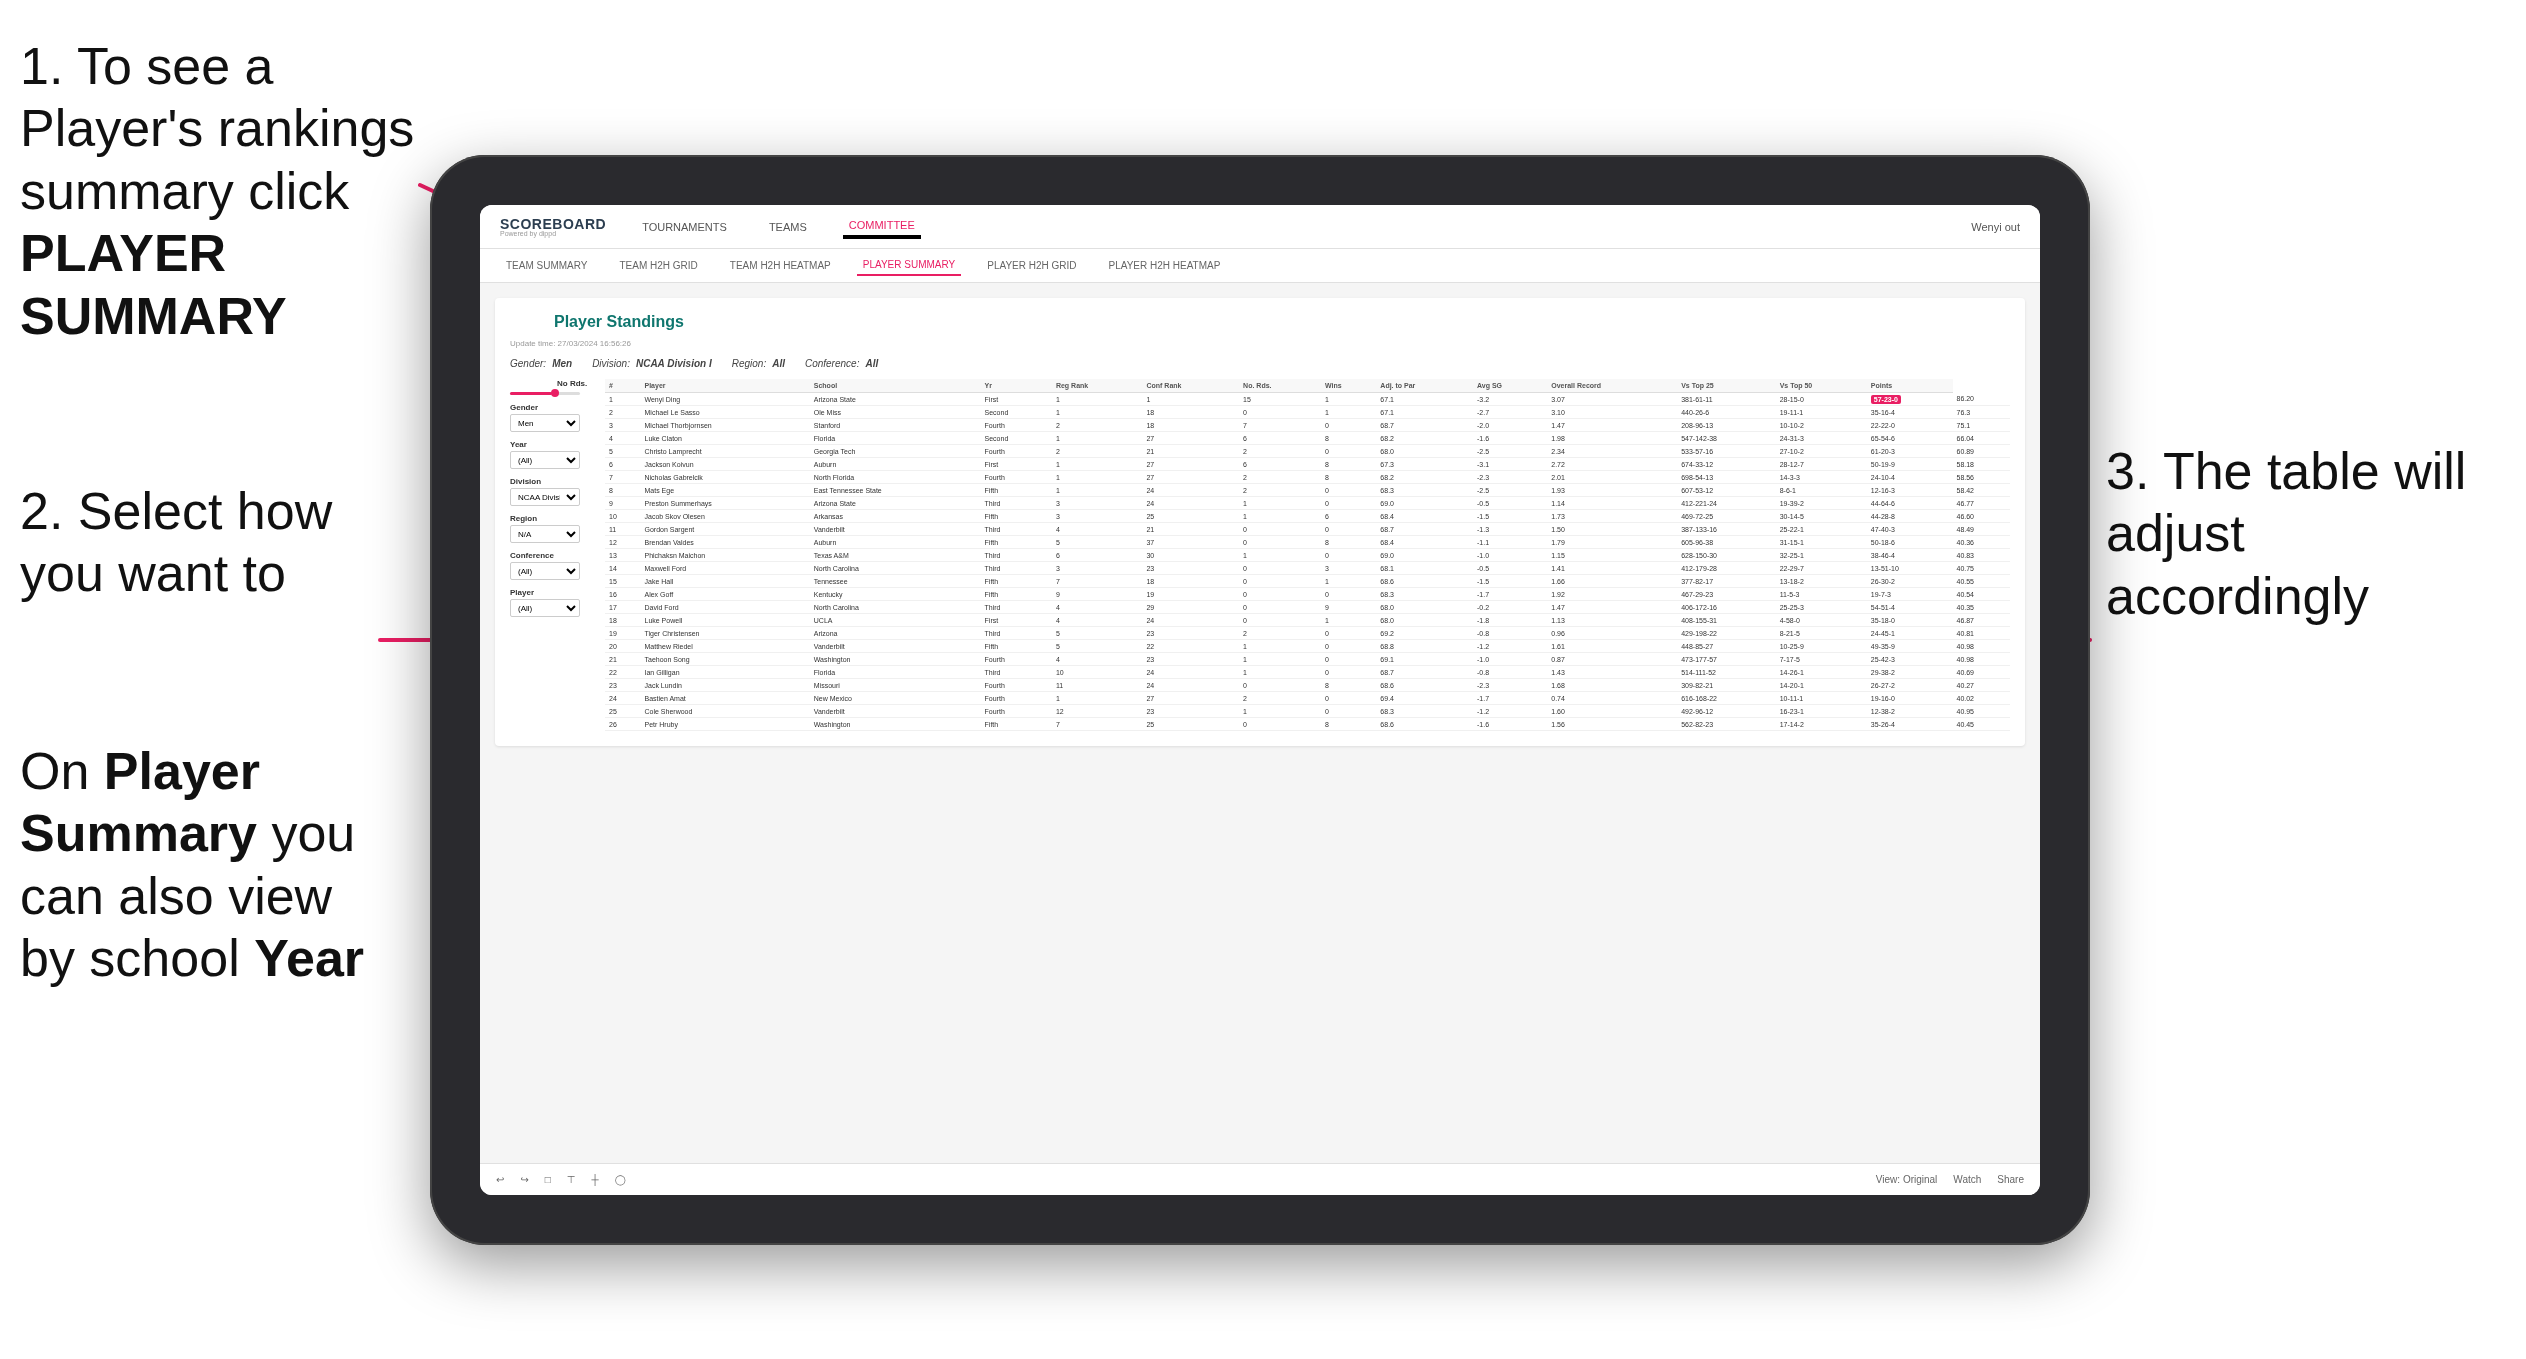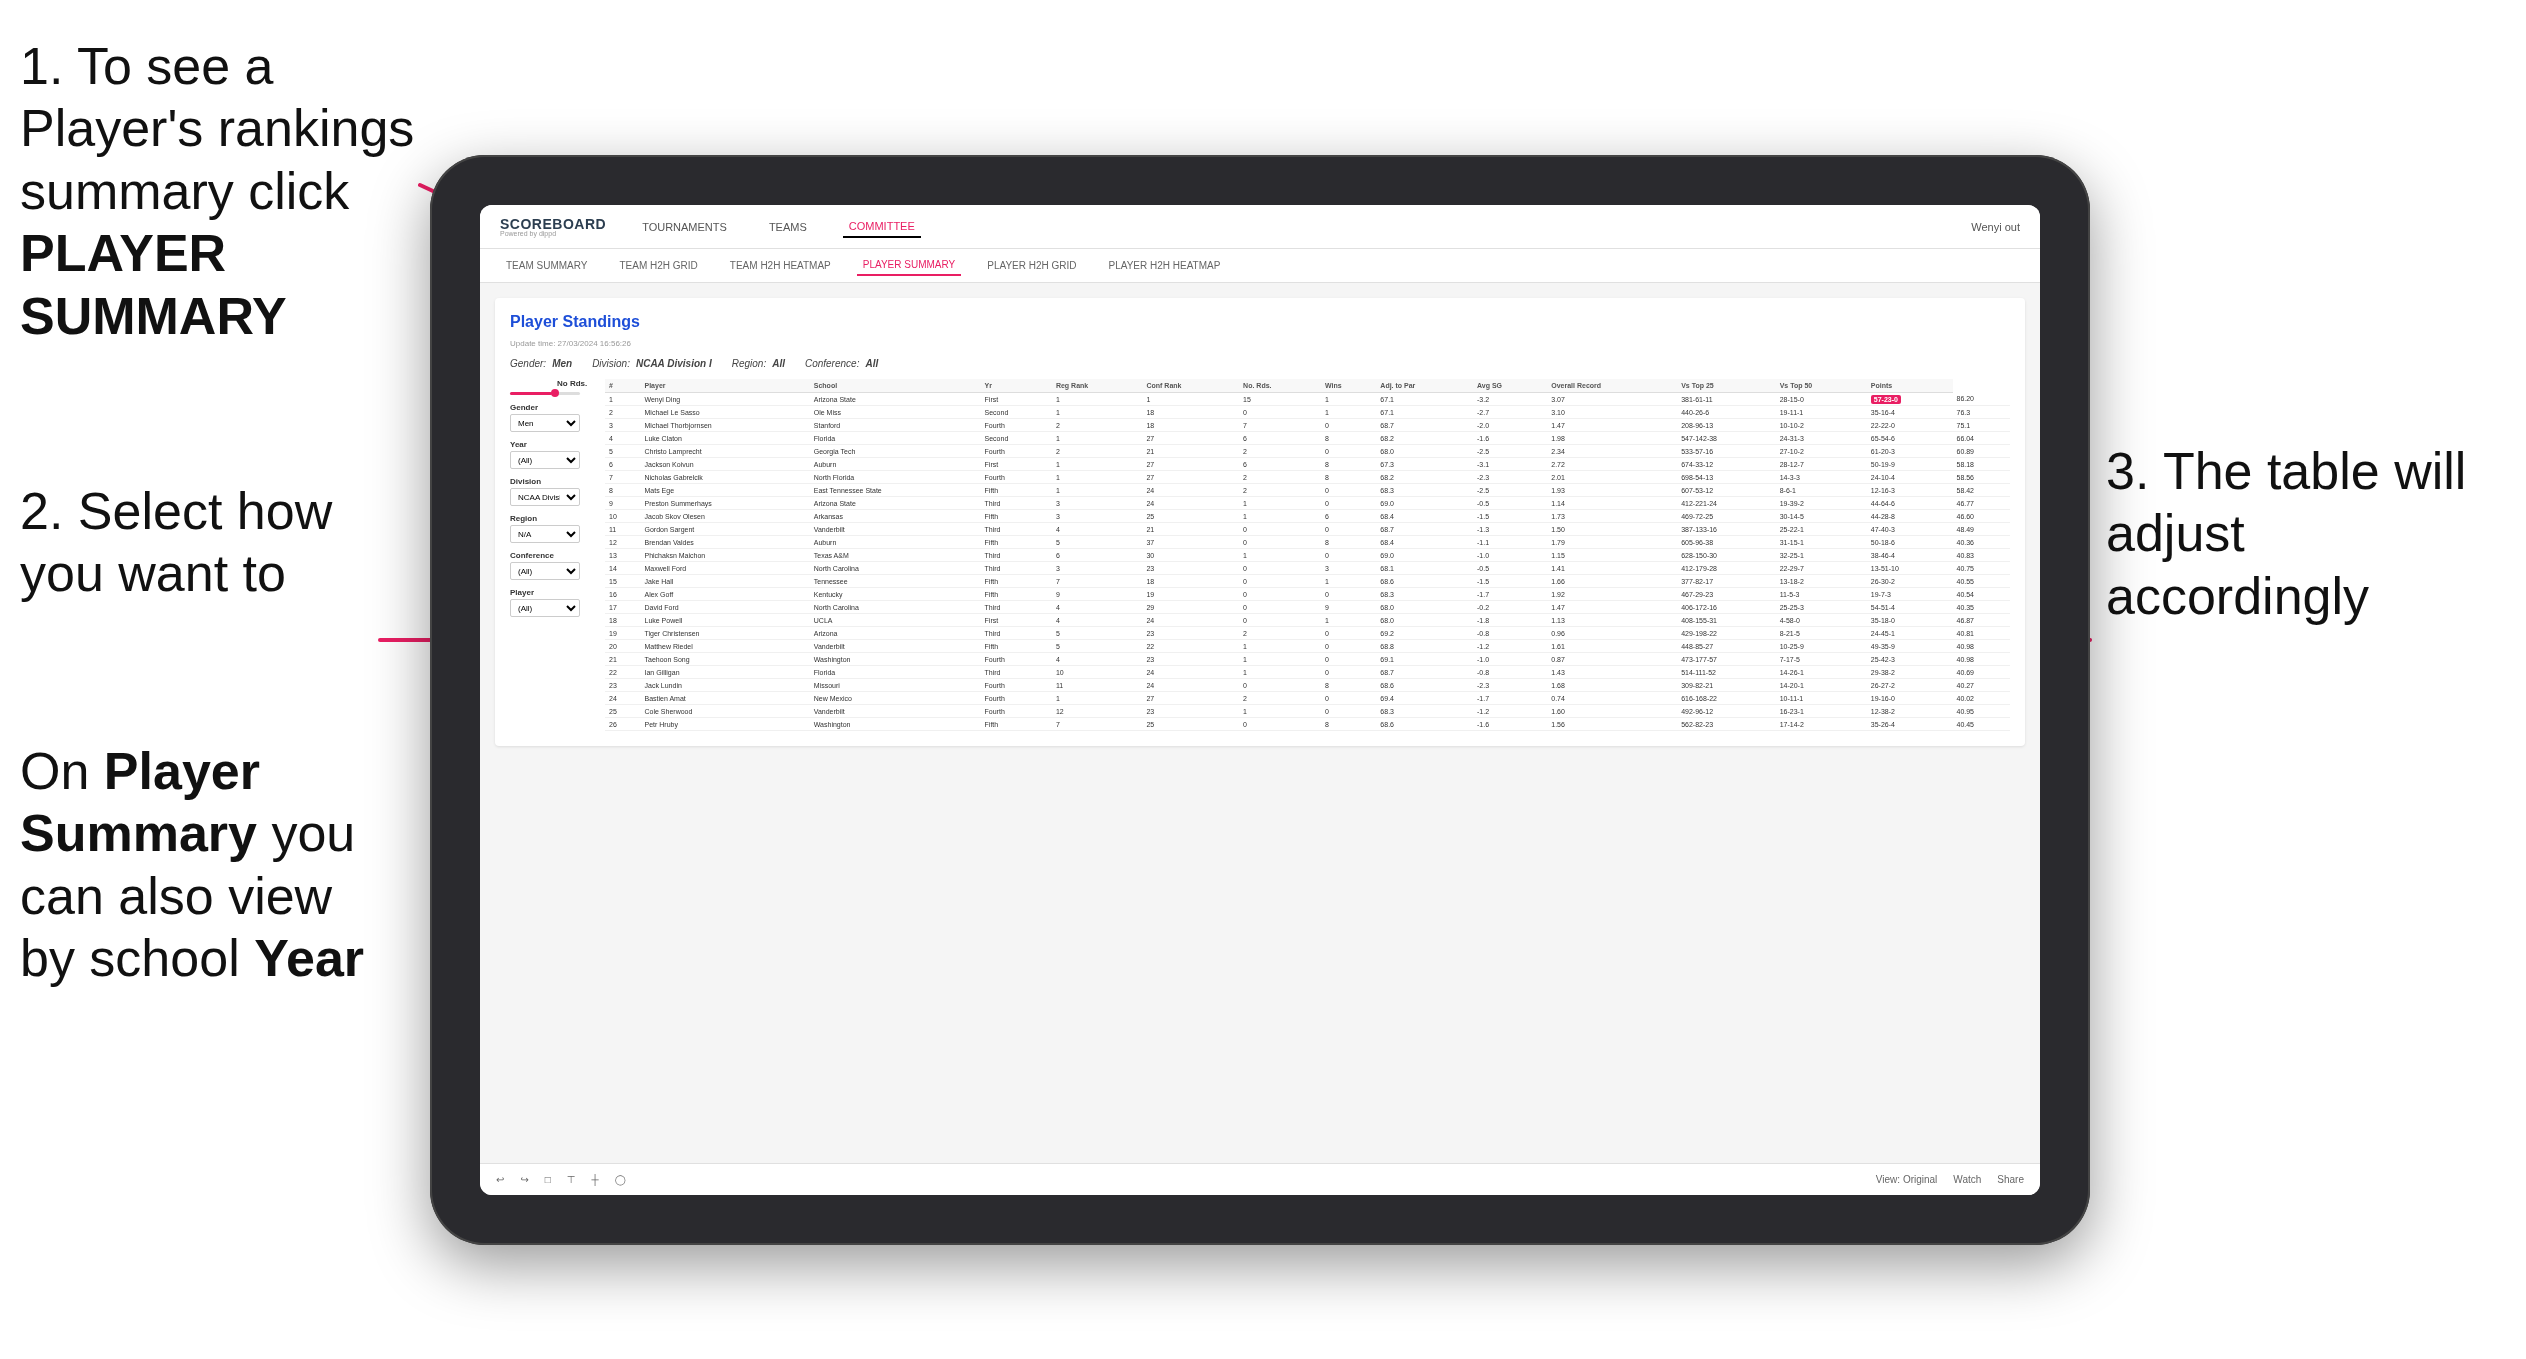--- a/index.html
+++ b/index.html
@@ -135,21 +135,21 @@
     .nav-item {
       font-size: 11px;
       color: #555;
       cursor: pointer;
       padding: 4px 6px;
       font-weight: 500;
     }
 
     .nav-item.active {
       color: #e91e63;
-      border-bottom: 2px solid #000000;
+      border-bottom: 4px solid #000000;
       text-align: right;
     }
 
     .header-right {
       font-size: 11px;
       color: #555;
       display: flex;
       align-items: center;
       gap: 10px;
     }
@@ -191,22 +191,23 @@
     .content-panel {
       background: #fff;
       border-radius: 4px;
       padding: 15px;
       box-shadow: 0 1px 3px rgba(0,0,0,0.1);
     }
 
     .panel-title {
       font-size: 16px;
       font-weight: 700;
-      color: #1d4ed8;
+      color: #0f766e;
       margin-bottom: 8px;
+      margin-left: 44px;
     }
 
     .update-time {
       font-size: 8px;
       color: #999;
       margin-bottom: 10px;
     }
 
     .filters-row {
       display: flex;

